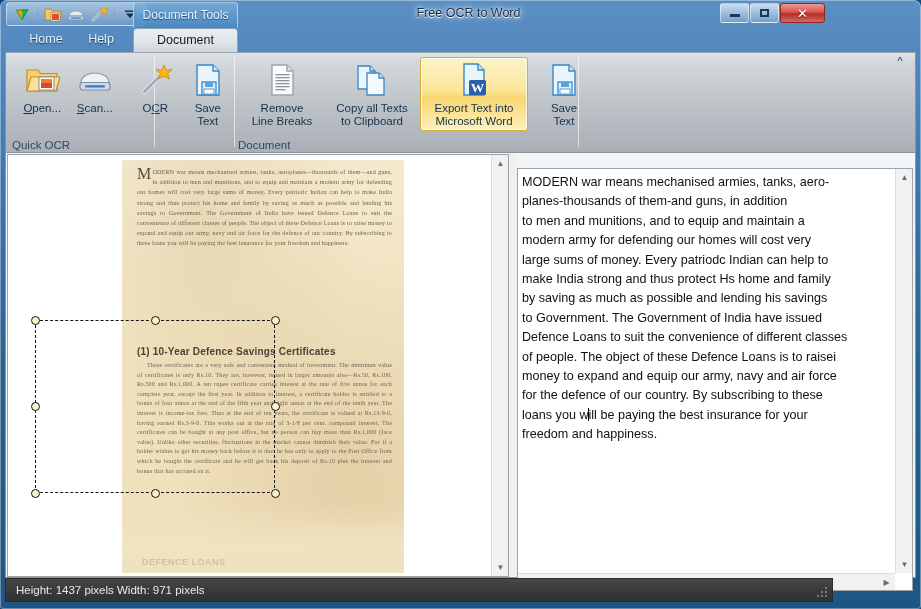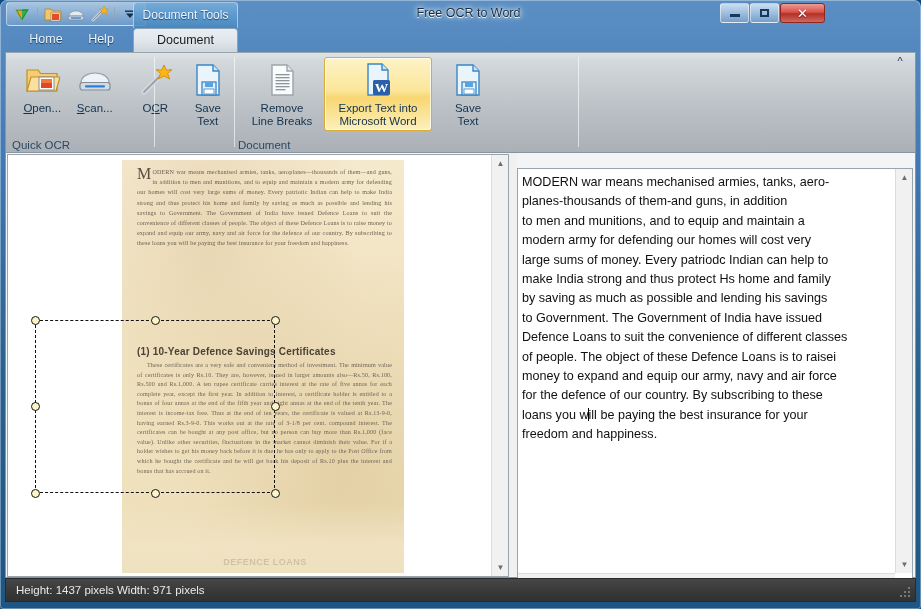--- a/index.html
+++ b/index.html
@@ -176,21 +176,21 @@
     font-family: "Liberation Sans", sans-serif;
   }
   .scan-p.bot { font-size: 6.1px; line-height: 9.6px; color: #6f6555; letter-spacing:.15px;}
   .scan-fade {
     position:absolute; left:0; right:0; bottom:0; height: 70px;
     background: linear-gradient(180deg,rgba(243,230,198,0),rgba(241,228,196,.9) 60%,rgba(238,225,192,1));
   }
   .scan-bottom-text {
     position:absolute; left: 20px; right: 16px; bottom: 6px;
     font-size: 9px; font-weight: bold; color: rgba(150,135,110,.35);
-    font-family:"Liberation Sans",sans-serif; letter-spacing: .5px; text-align:center;
+    font-family:"Liberation Sans",sans-serif; letter-spacing: .5px; text-align:left;
   }
 
   
   .marquee {
     position: absolute; border: 1px dashed #111; pointer-events: none;
   }
   .handle {
     position: absolute; width: 9px; height: 9px; border-radius: 50%;
     background: #fdf5c8; border: 1.5px solid #141414; cursor: default;
   }
@@ -220,21 +220,21 @@
   .sb-arrow {
     position:absolute; width:17px; height:17px; display:flex;
     align-items:center; justify-content:center;
     font-size: 8px; color: #6d6d6d; cursor: default;
   }
   .sb-arrow.up { top:0; left:0;} .sb-arrow.down{bottom:0;left:0;}
   .sb-arrow.left{left:0;top:0;} .sb-arrow.right{right:0;top:0;}
 
   
   .statusbar {
-    position: absolute; left: 5px; top: 578px; width: 911px; height: 24px;
+    position: absolute; left: 5px; top: 578px; width: 828px; height: 24px;
     background: linear-gradient(180deg,#474747 0%,#3a3a3a 50%,#313131 100%);
     border: 1px solid #2a2a2a;
     color: #eaeaea; font-size: 11.5px; line-height: 23px; padding-left: 10px;
   }
   .grip { position: absolute; right: 3px; bottom: 2px; width: 13px; height: 13px; }
   .grip i {
     position:absolute; width:2px; height:2px; background:#8f8f8f; border-radius:1px;
   }
 
   
@@ -386,20 +386,31 @@
                 <rect x="11.5" y="18" width="14" height="1.3"></rect>
                   <rect x="11.5" y="21" width="14" height="1.3"></rect>
                 <rect x="11.5" y="24" width="14" height="1.3"></rect>
                   <rect x="11.5" y="27" width="10" height="1.3"></rect>
               </g>
             </svg>
           </span>
           <span class="lbl"><span>Remove</span><br><span>Line Breaks</span></span>
         </div>
 
+        <div class="rbtn" style="width:96px;">
+          <span class="ico">
+            <svg width="36" height="36" viewBox="0 0 36 36">
+              <path d="M4 4h12l5 5v18H4z" fill="#eaf4fb" stroke="#3a87c8" stroke-width="1.3"></path>
+              <path d="M16 4v5h5" fill="#cfe5f5" stroke="#3a87c8" stroke-width="1.3"></path>
+              <path d="M13 11h12l5 5v17H13z" fill="#f3f9fd" stroke="#3a87c8" stroke-width="1.3"></path>
+              <path d="M25 11v5h5" fill="#cfe5f5" stroke="#3a87c8" stroke-width="1.3"></path>
+            </svg>
+          </span>
+          <span class="lbl"><span>Copy all Texts</span><br><span>to Clipboard</span></span>
+        </div>
 
         <div class="rbtn hot" style="width:108px; min-height:74px;">
           <span class="ico">
             <svg width="36" height="36" viewBox="0 0 36 36">
               <path d="M8 2h14l6 6v25H8z" fill="#eaf4fb" stroke="#3a87c8" stroke-width="1.4"></path>
               <path d="M22 2v6h6" fill="#cfe5f5" stroke="#3a87c8" stroke-width="1.4"></path>
               <rect x="13" y="18" width="17" height="15" rx="1.5" fill="#2a5faa"></rect>
               <text x="21.5" y="30" font-family="Liberation Serif, serif" font-size="13.5" font-weight="bold" fill="#fff" text-anchor="middle">W</text>
             </svg>
           </span>

